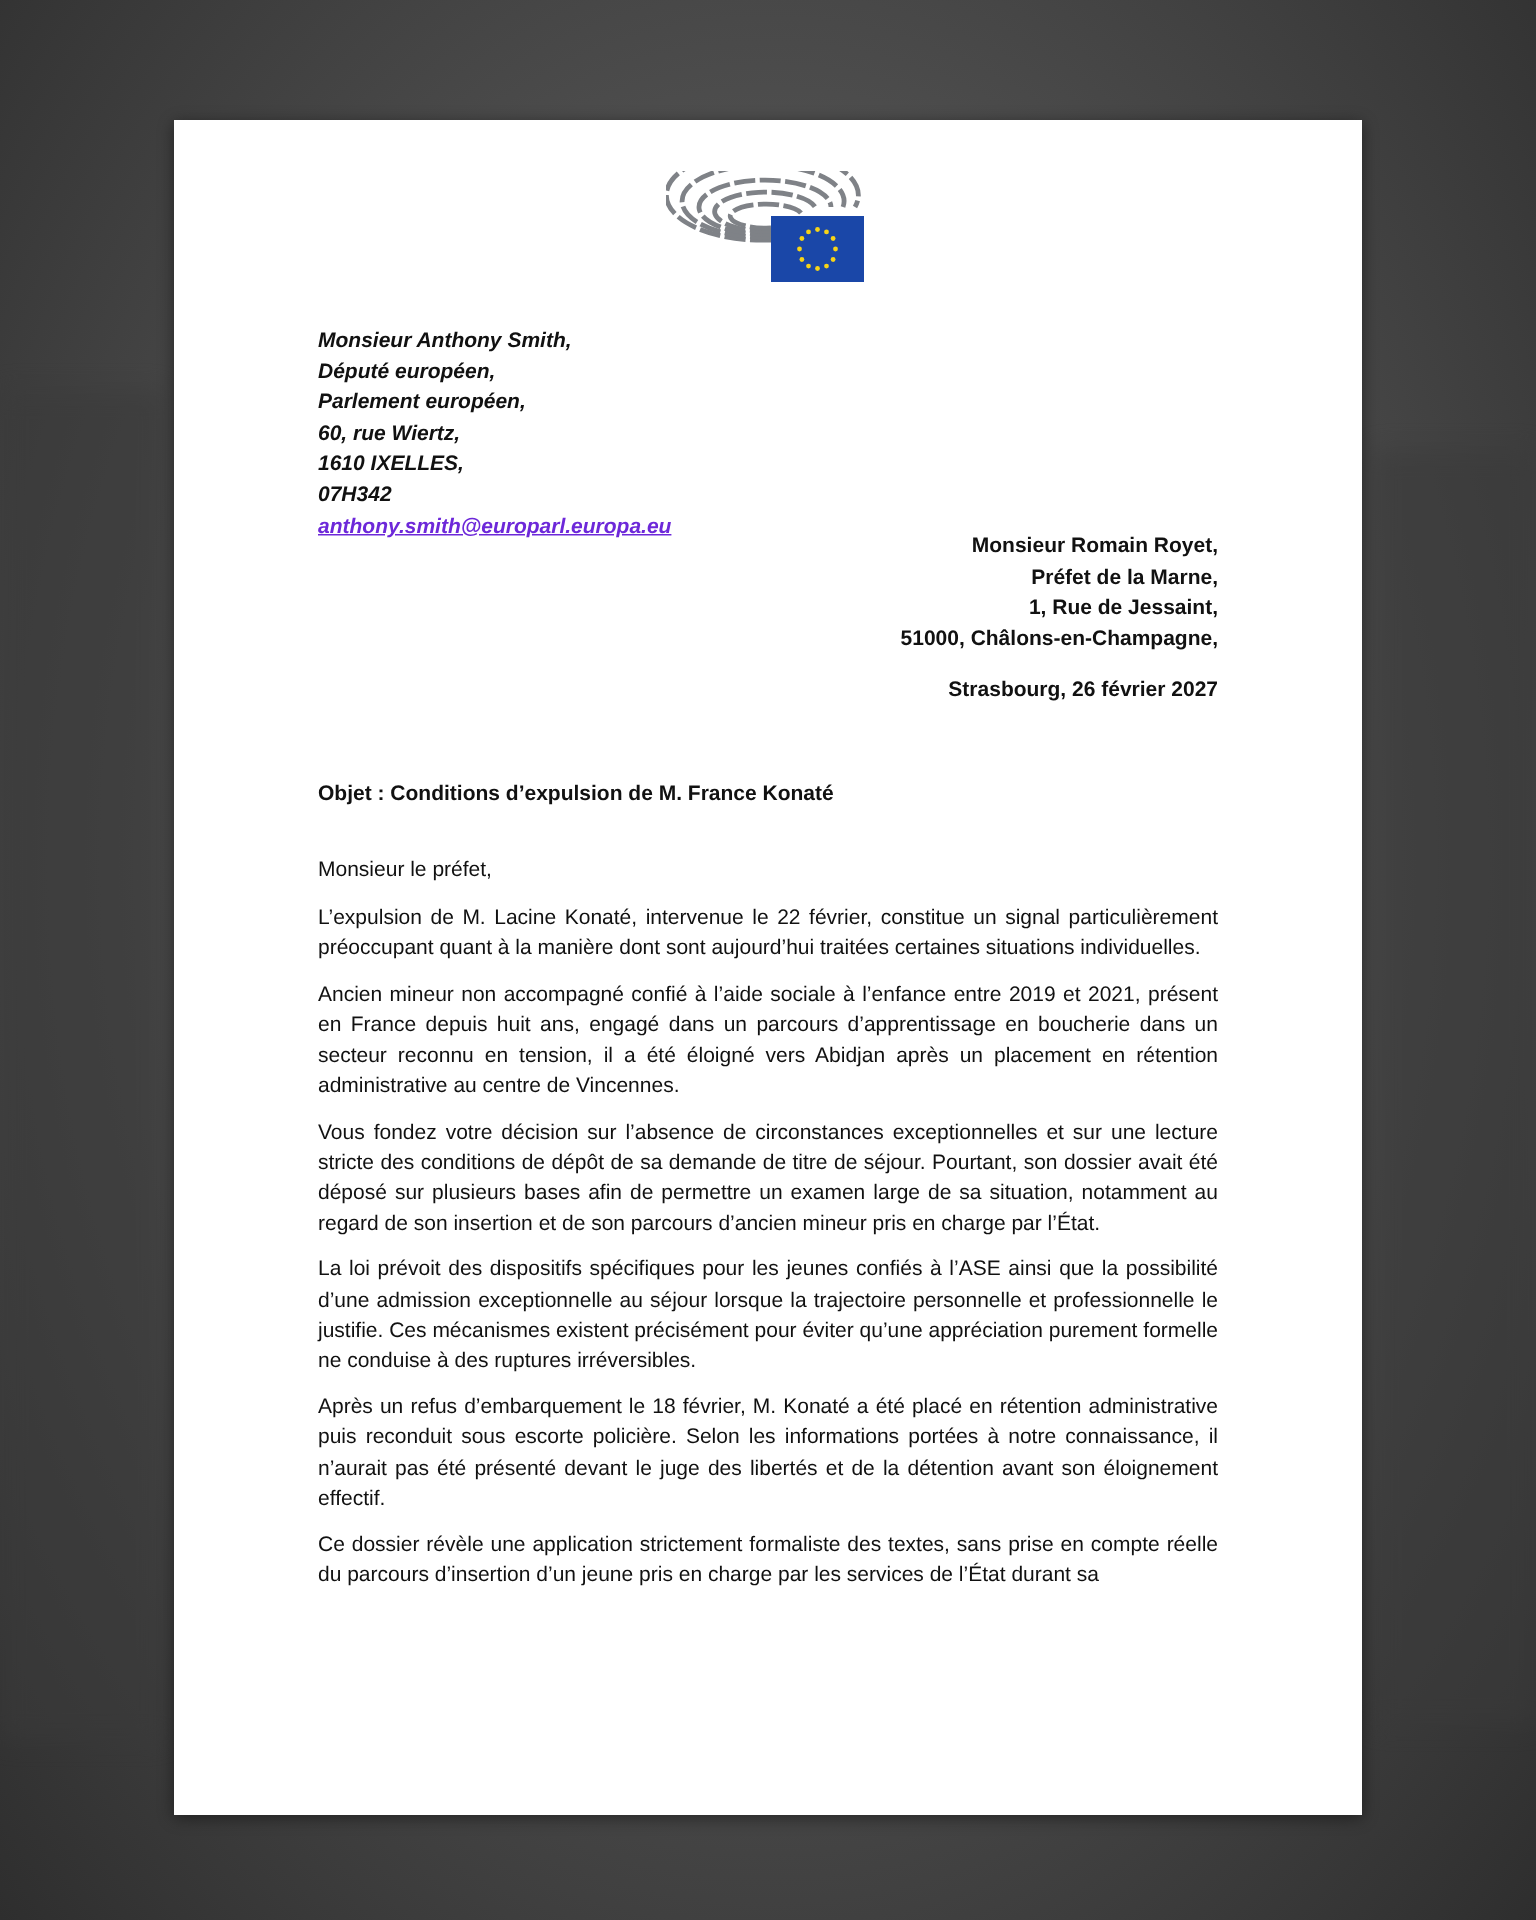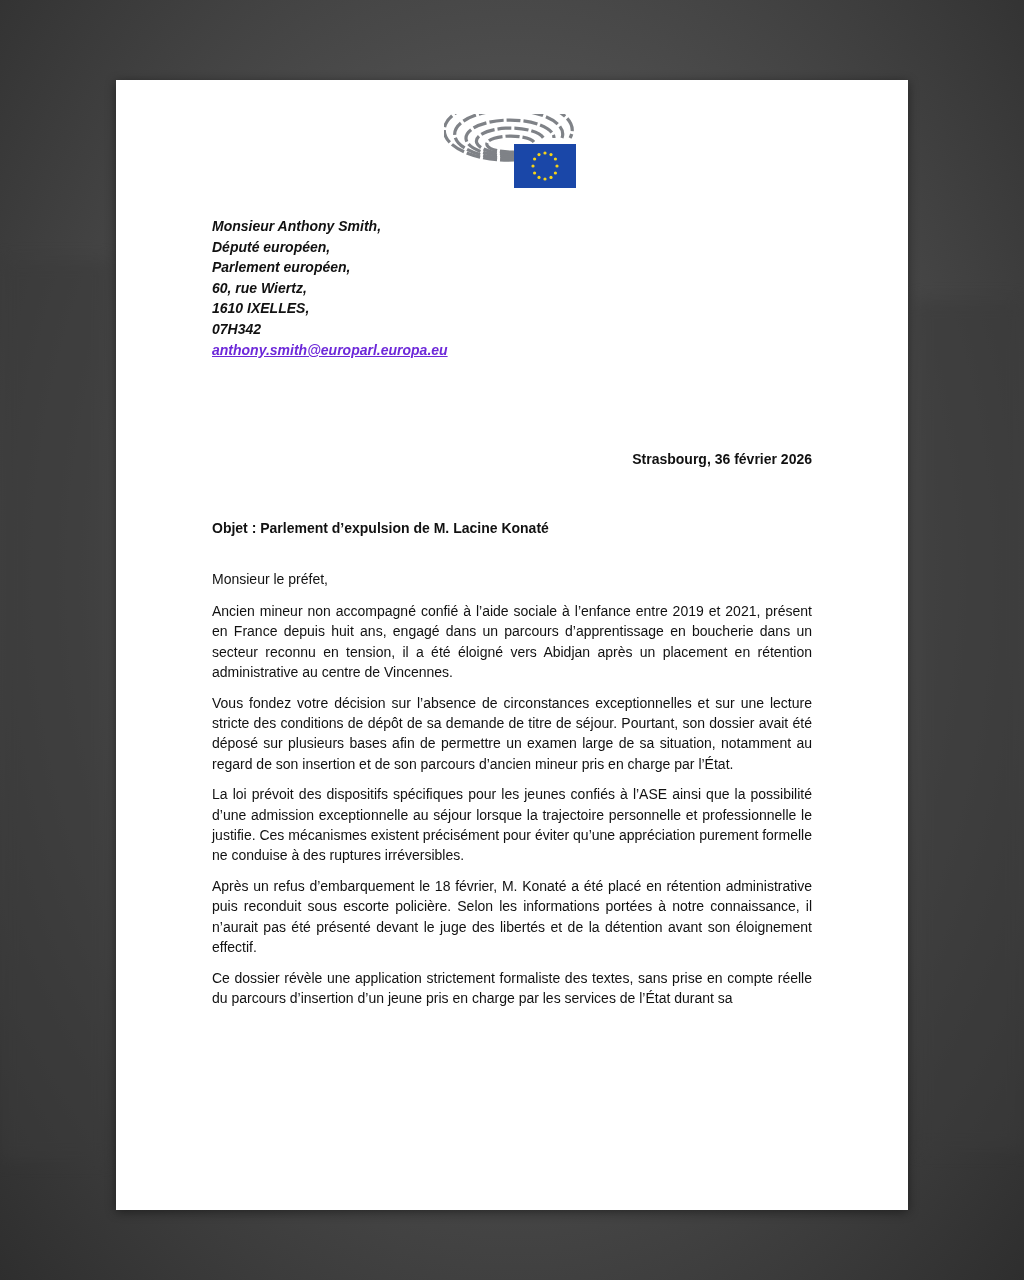--- a/index.html
+++ b/index.html
@@ -60,27 +60,34 @@
   <div class="sender">
     <div>Monsieur Anthony Smith,</div>
     <div>Député européen,</div>
     <div>Parlement européen,</div>
     <div>60, rue Wiertz,</div>
     <div>1610 IXELLES,</div>
     <div>07H342</div>
     <div><a>anthony.smith@europarl.europa.eu</a></div>
   </div>
 
+  <div class="recipient">
+    <div>Monsieur Romain Royet,</div>
+    <div>Préfet de la Marne,</div>
+    <div>1, Rue de Jessaint,</div>
+    <div>51000, Châlons-en-Champagne,</div>
+  </div>
 
-  <div class="date">Strasbourg, 36 février 2026</div>
+  <div class="date">Strasbourg, 26 février 2027</div>
 
-  <div class="subject">Objet : Parlement d’expulsion de M. Lacine Konaté</div>
+  <div class="subject">Objet : Conditions d’expulsion de M. France Konaté</div>
 
   <div class="salutation">Monsieur le préfet,</div>
 
   <div class="body">
+    <p>L’expulsion de M. Lacine Konaté, intervenue le 22 février, constitue un signal particulièrement préoccupant quant à la manière dont sont aujourd’hui traitées certaines situations individuelles.</p>
     <p>Ancien mineur non accompagné confié à l’aide sociale à l’enfance entre 2019 et 2021, présent en France depuis huit ans, engagé dans un parcours d’apprentissage en boucherie dans un secteur reconnu en tension, il a été éloigné vers Abidjan après un placement en rétention administrative au centre de Vincennes.</p>
     <p>Vous fondez votre décision sur l’absence de circonstances exceptionnelles et sur une lecture stricte des conditions de dépôt de sa demande de titre de séjour. Pourtant, son dossier avait été déposé sur plusieurs bases afin de permettre un examen large de sa situation, notamment au regard de son insertion et de son parcours d’ancien mineur pris en charge par l’État.</p>
     <p>La loi prévoit des dispositifs spécifiques pour les jeunes confiés à l’ASE ainsi que la possibilité d’une admission exceptionnelle au séjour lorsque la trajectoire personnelle et professionnelle le justifie. Ces mécanismes existent précisément pour éviter qu’une appréciation purement formelle ne conduise à des ruptures irréversibles.</p>
     <p>Après un refus d’embarquement le 18 février, M. Konaté a été placé en rétention administrative puis reconduit sous escorte policière. Selon les informations portées à notre connaissance, il n’aurait pas été présenté devant le juge des libertés et de la détention avant son éloignement effectif.</p>
     <p>Ce dossier révèle une application strictement formaliste des textes, sans prise en compte réelle du parcours d’insertion d’un jeune pris en charge par les services de l’État durant sa</p>
   </div>
 </div>
 
 </body></html>

